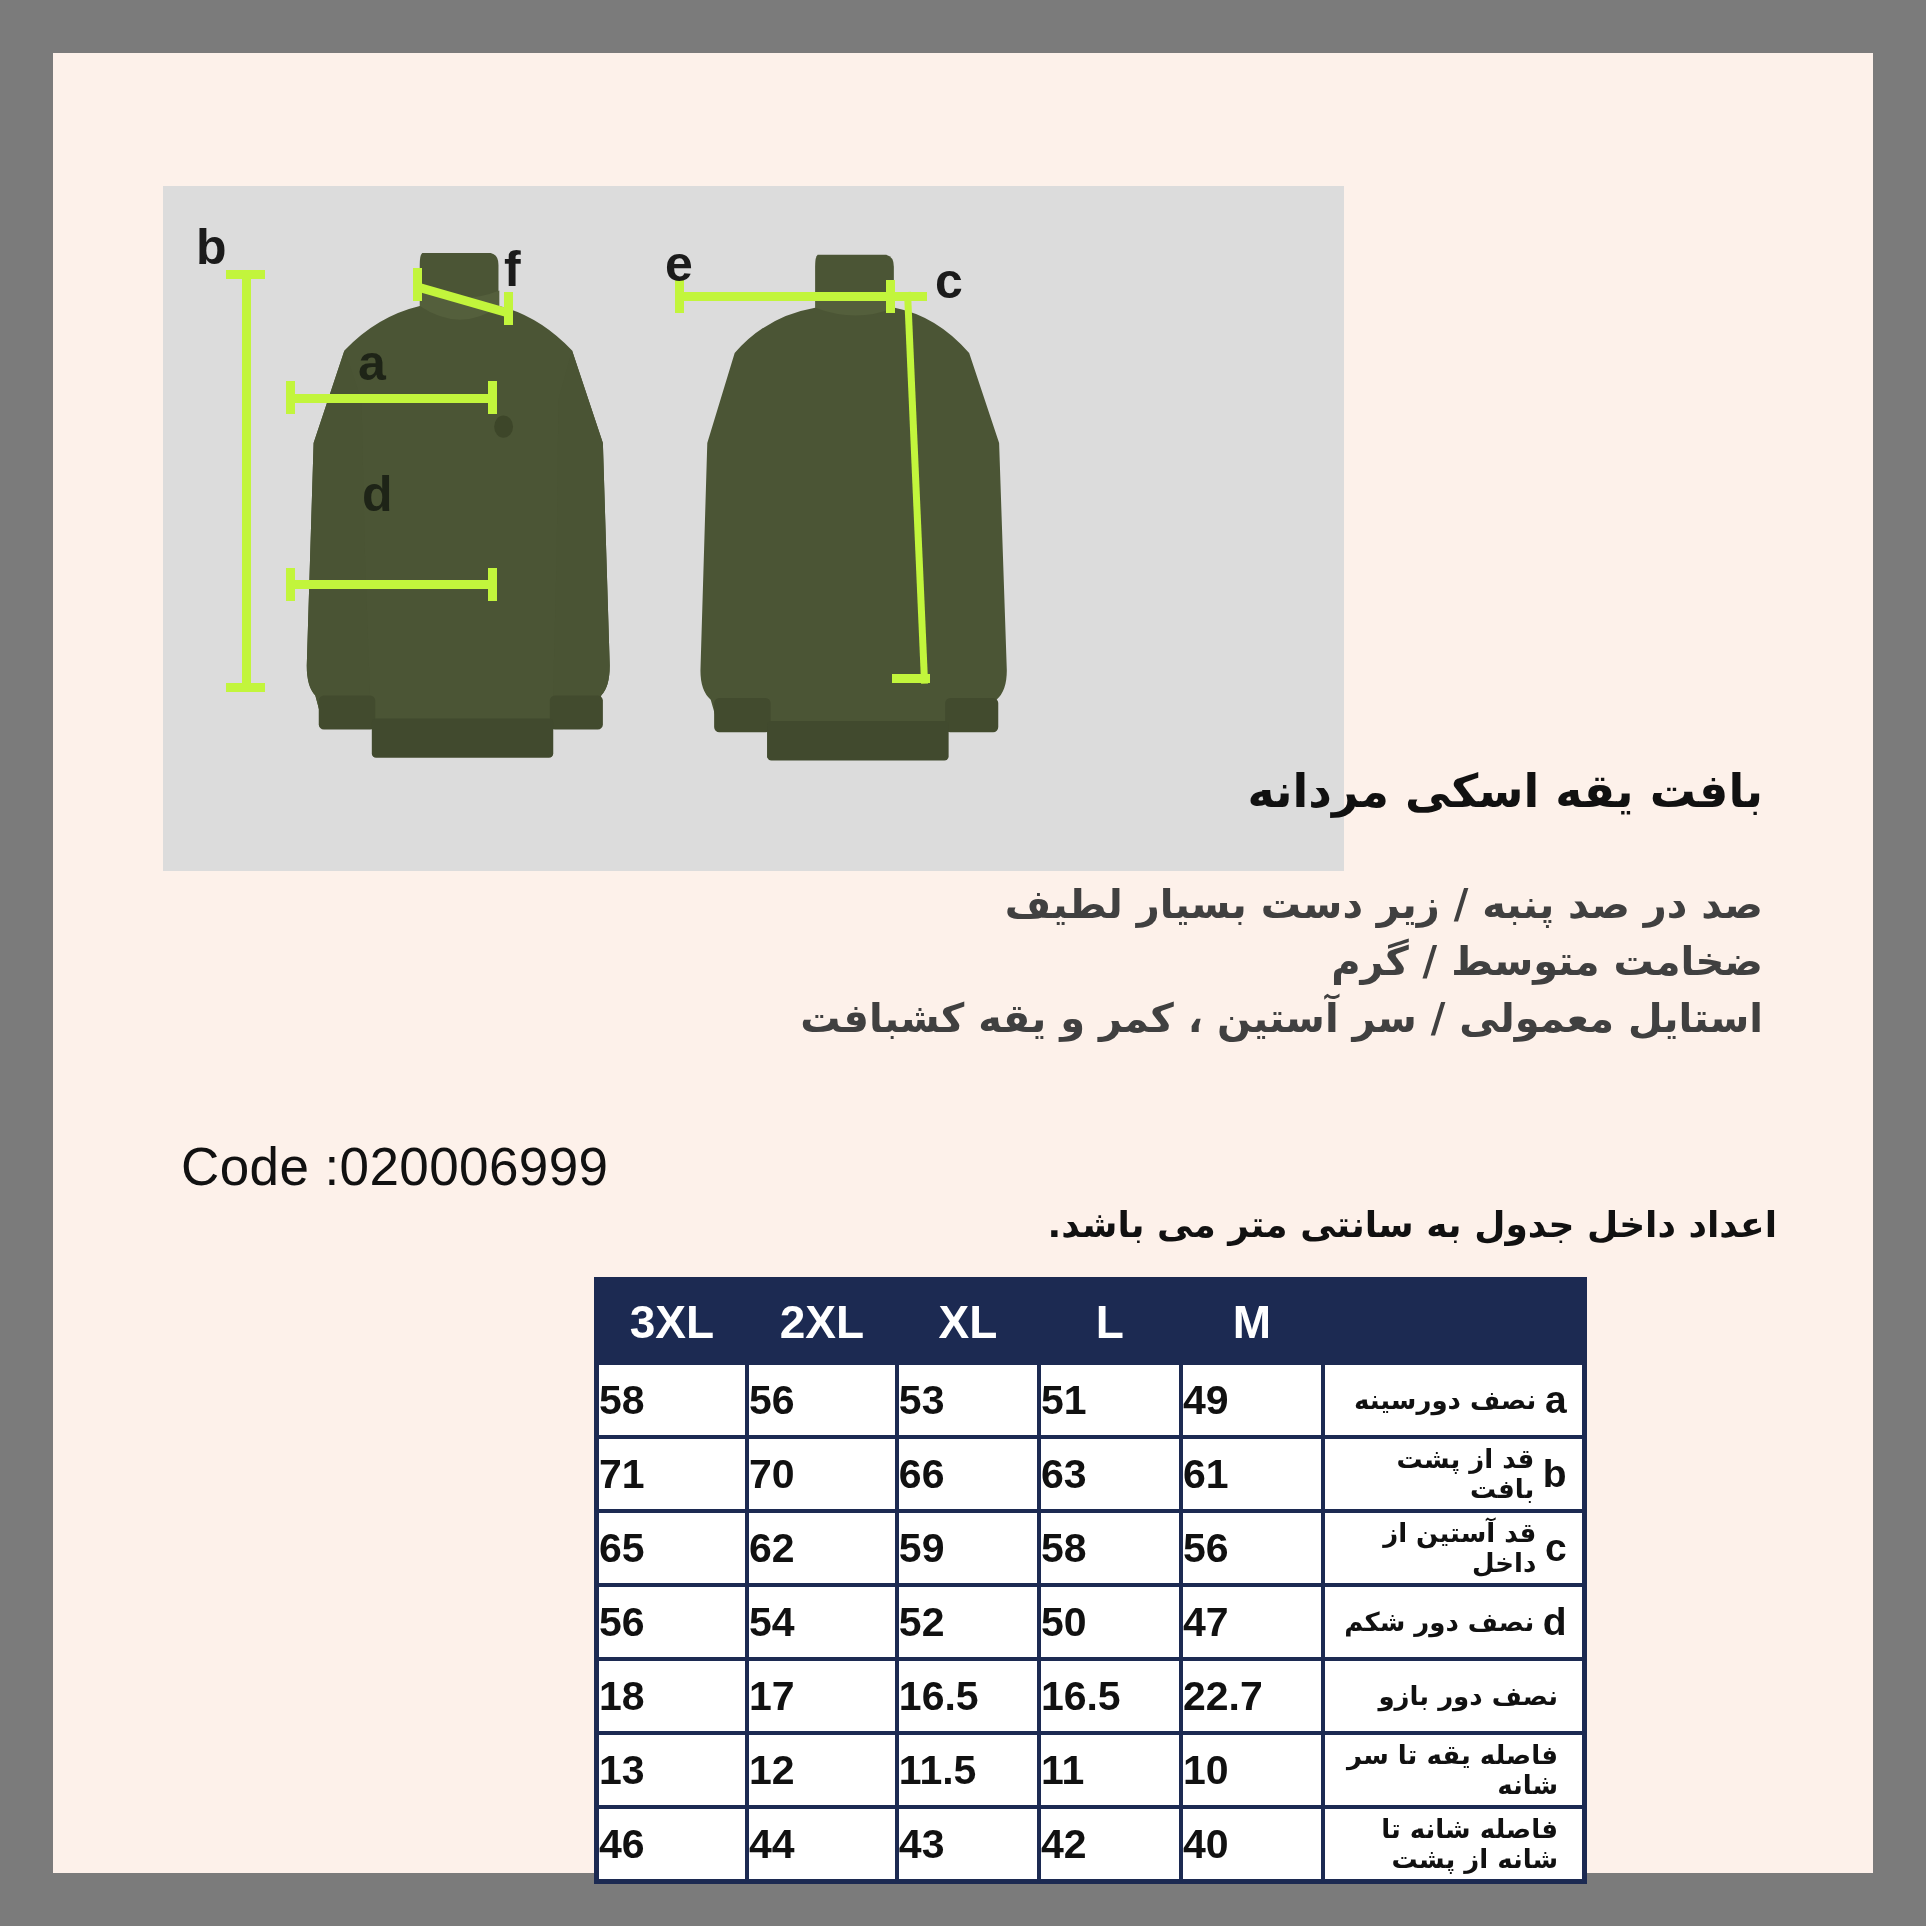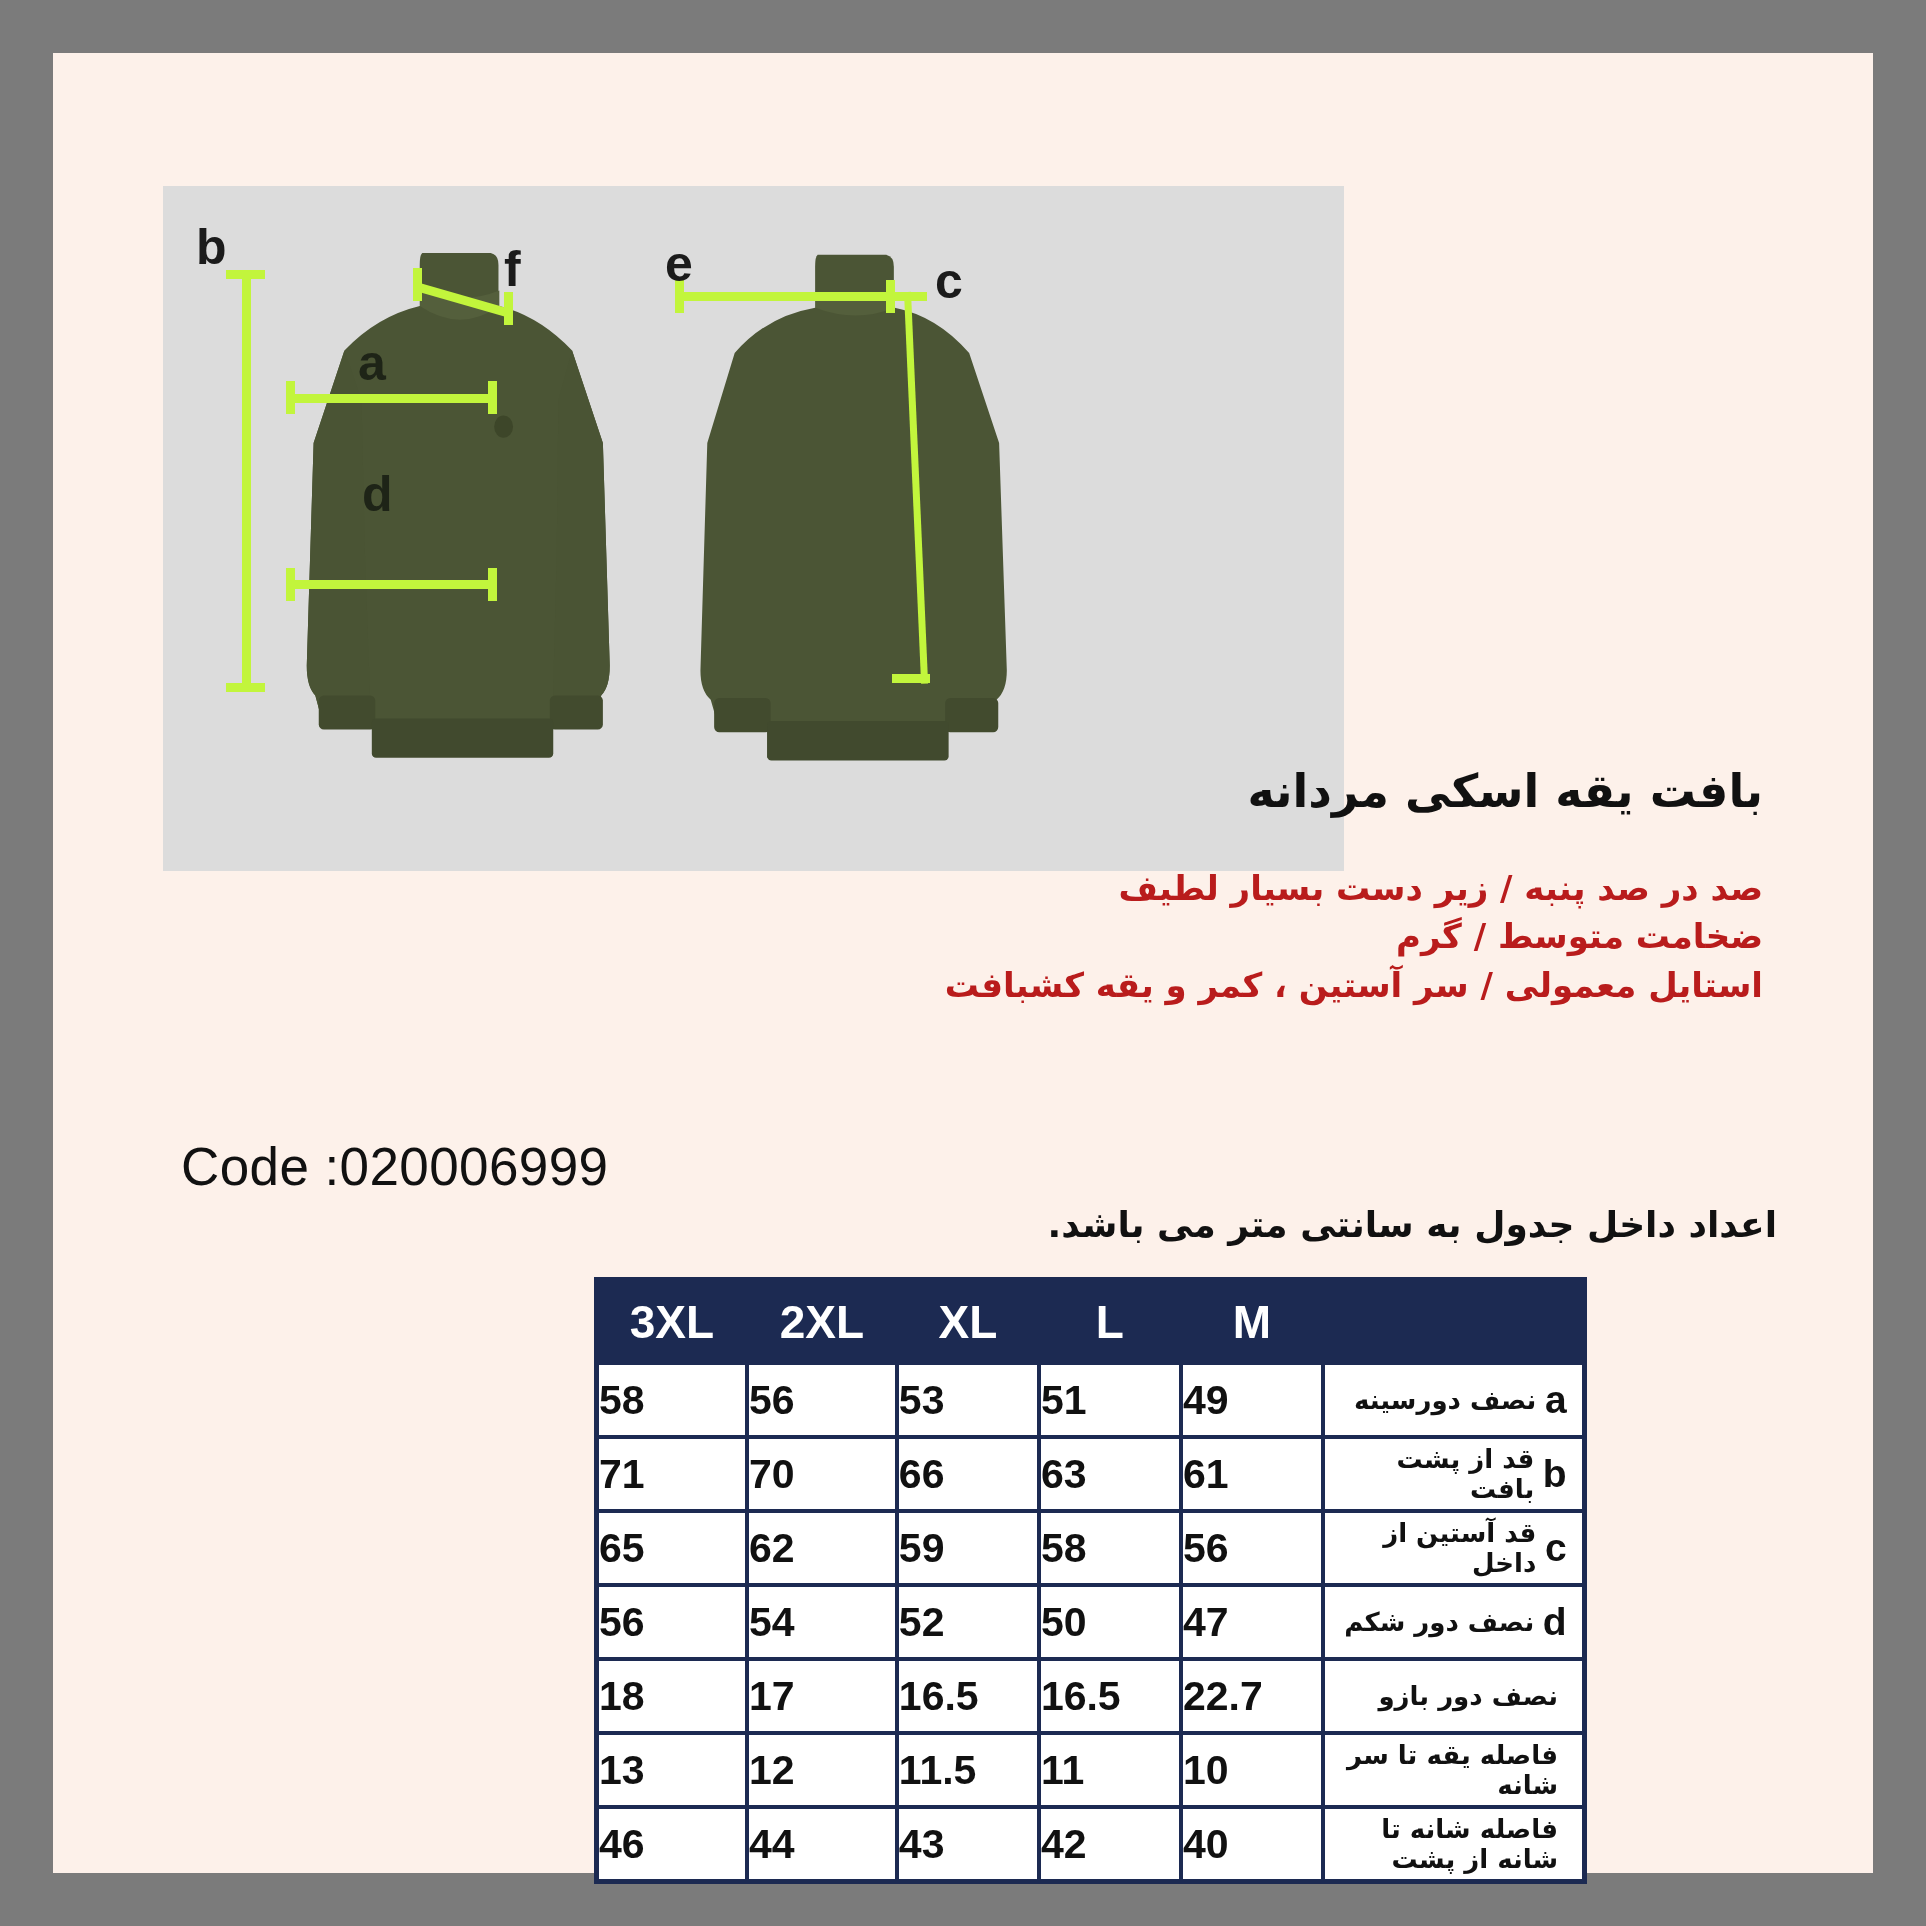--- a/index.html
+++ b/index.html
@@ -58,27 +58,27 @@
     position: absolute;
     right: 110px; top: 711px;
     width: 1010px;
     text-align: right;
     direction: rtl;
   }
   #title-fa {
     font-size: 46px;
     font-weight: bold;
     color: #111;
-    margin-bottom: 46px;
+    margin-bottom: 58px;
     font-family: "DejaVu Sans", sans-serif;
   }
   .desc-line {
-    font-size: 34px;
-    font-weight: bold;
-    color: #b91c1c;
+    font-size: 40px;
+    font-weight: bold;
+    color: #404040;
     line-height: 1.42;
     font-family: "DejaVu Sans", sans-serif;
   }
 
   #code-line {
     position: absolute;
     left: 128px; top: 1083px;
     font-size: 53px;
     font-weight: normal;
     color: #111;

